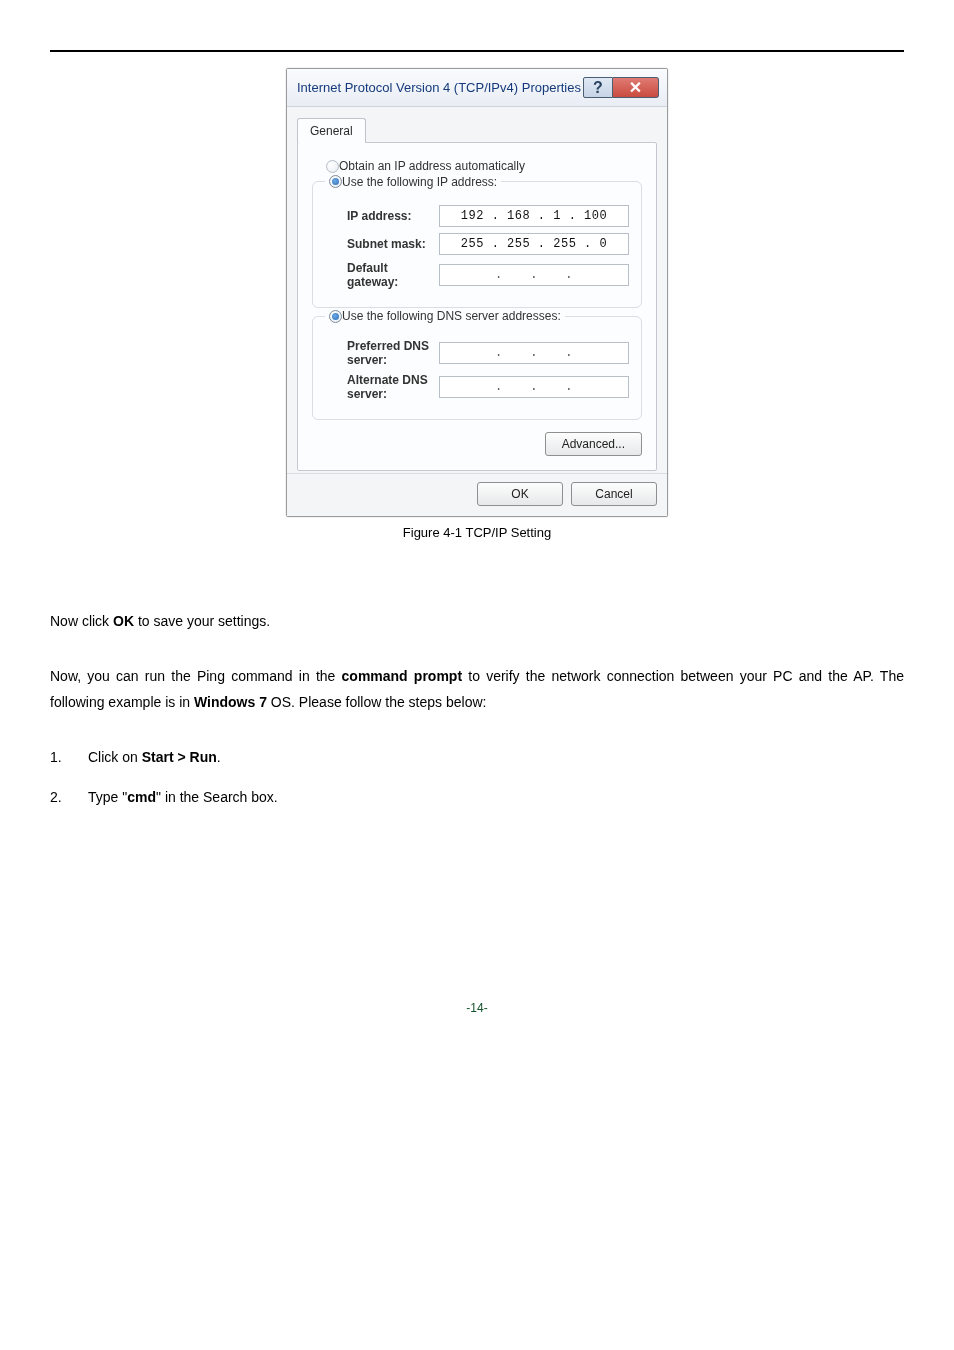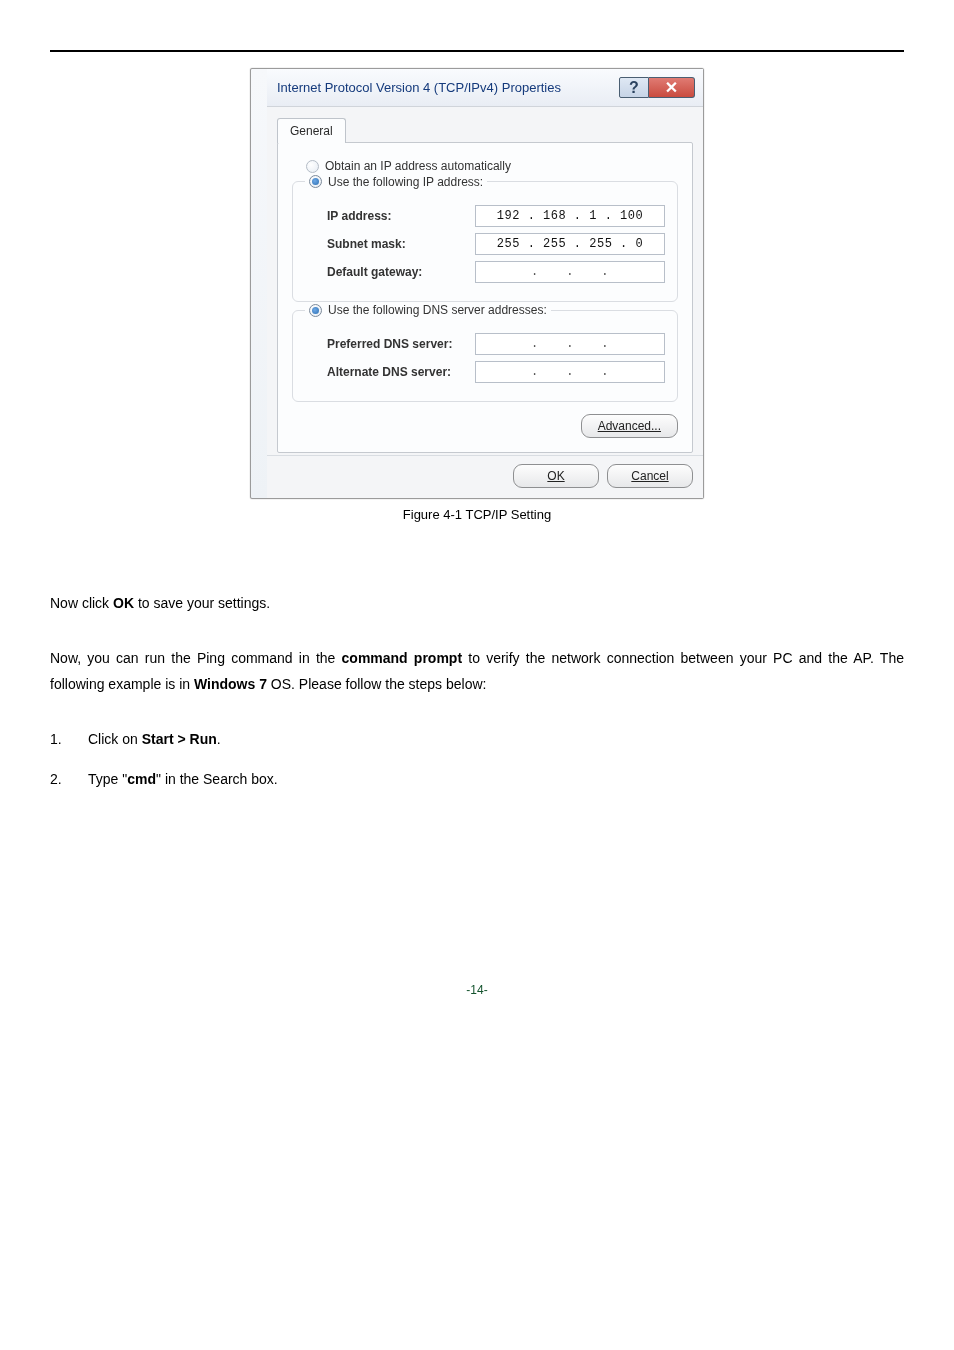--- a/index.html
+++ b/index.html
@@ -1,27 +1,26 @@
 <!DOCTYPE html>
 <html><head>
 <meta charset="utf-8">
 <style>
   * { box-sizing: border-box; margin: 0; padding: 0; }
   body { background: #ffffff; font-family: Arial, Helvetica, sans-serif; width: 954px; margin: 0 auto; }
   .page { padding: 50px 50px 0 50px; }
   .top-rule { border-top: 2px solid #000; margin-bottom: 16px; }
   .dialog-wrap { display: flex; justify-content: center; }
   .dialog {
-    width: 454px;
+    width: 382px;
     background: linear-gradient(to bottom, #f6f8fb 0%, #eef2f6 100%);
     border: 1px solid #9b9b9b;
     border-radius: 2px;
     box-shadow: 0 0 1px #888;
     position: relative;
-    padding-left: 16px;
   }
   .titlebar {
     display: flex;
     align-items: center;
     justify-content: space-between;
     padding: 8px 8px 8px 10px;
     background: linear-gradient(to bottom, #f9fbfe, #e9edf4);
     border-bottom: 1px solid #d0d4da;
   }
   .titlebar-text { color: #153a7c; font-size: 13px; }
@@ -53,21 +52,21 @@
   .tab-panel {
     background: #fcfdfe;
     border: 1px solid #c5c9cf;
     padding: 16px 14px 14px 14px;
     border-radius: 2px;
   }
   .desc { font-size: 12px; color: #222; line-height: 1.4; margin-bottom: 14px; }
   .group { position: relative; margin-top: 8px; padding: 10px 12px 12px 12px; }
   .group.bordered { border: 1px solid #dadde2; border-radius: 6px; }
   .legend-area { position: relative; top: -18px; margin-bottom: -12px; }
-  .radio-row { display: flex; align-items: center; gap: 6px; font-size: 12px; color: #333; margin-bottom: 4px; }
+  .radio-row { display: flex; align-items: center; font-size: 12px; color: #333; margin-bottom: 4px; }
   .radio-row.disabled { color: #888; }
   .radio-row.on-border {
     background: #fcfdfe;
     display: inline-flex;
     padding: 0 4px;
     position: relative;
   }
   .radio {
     width: 13px; height: 13px; border-radius: 50%;
     border: 1px solid #7d8b9b;
@@ -93,22 +92,22 @@
   }
   .ip-input.dimmed { color: #888; }
   .dots-only { display: flex; justify-content: space-around; width: 100%; color: #555; }
   .dots-only span { flex: 1; text-align: center; }
   .btn-row { display: flex; justify-content: flex-end; margin-top: 12px; }
   .win-btn {
     height: 24px;
     padding: 0 16px;
     background: linear-gradient(to bottom, #fdfdfd, #e7e8ea);
     border: 1px solid #8e8f91;
-    border-radius: 9px;
-    font-size: 12px; color: #222; text-decoration: underline;
+    border-radius: 3px;
+    font-size: 12px; color: #222;
   }
   .dialog-footer {
     display: flex; justify-content: flex-end; gap: 8px;
     padding: 8px 10px 10px 10px;
     background: #f4f5f7;
     border-top: 1px solid #d9dde2;
   }
   .dialog-footer .win-btn { width: 86px; }
   .caption { text-align: center; font-size: 13px; margin-top: 8px; }
   .caption b { font-weight: normal; }

